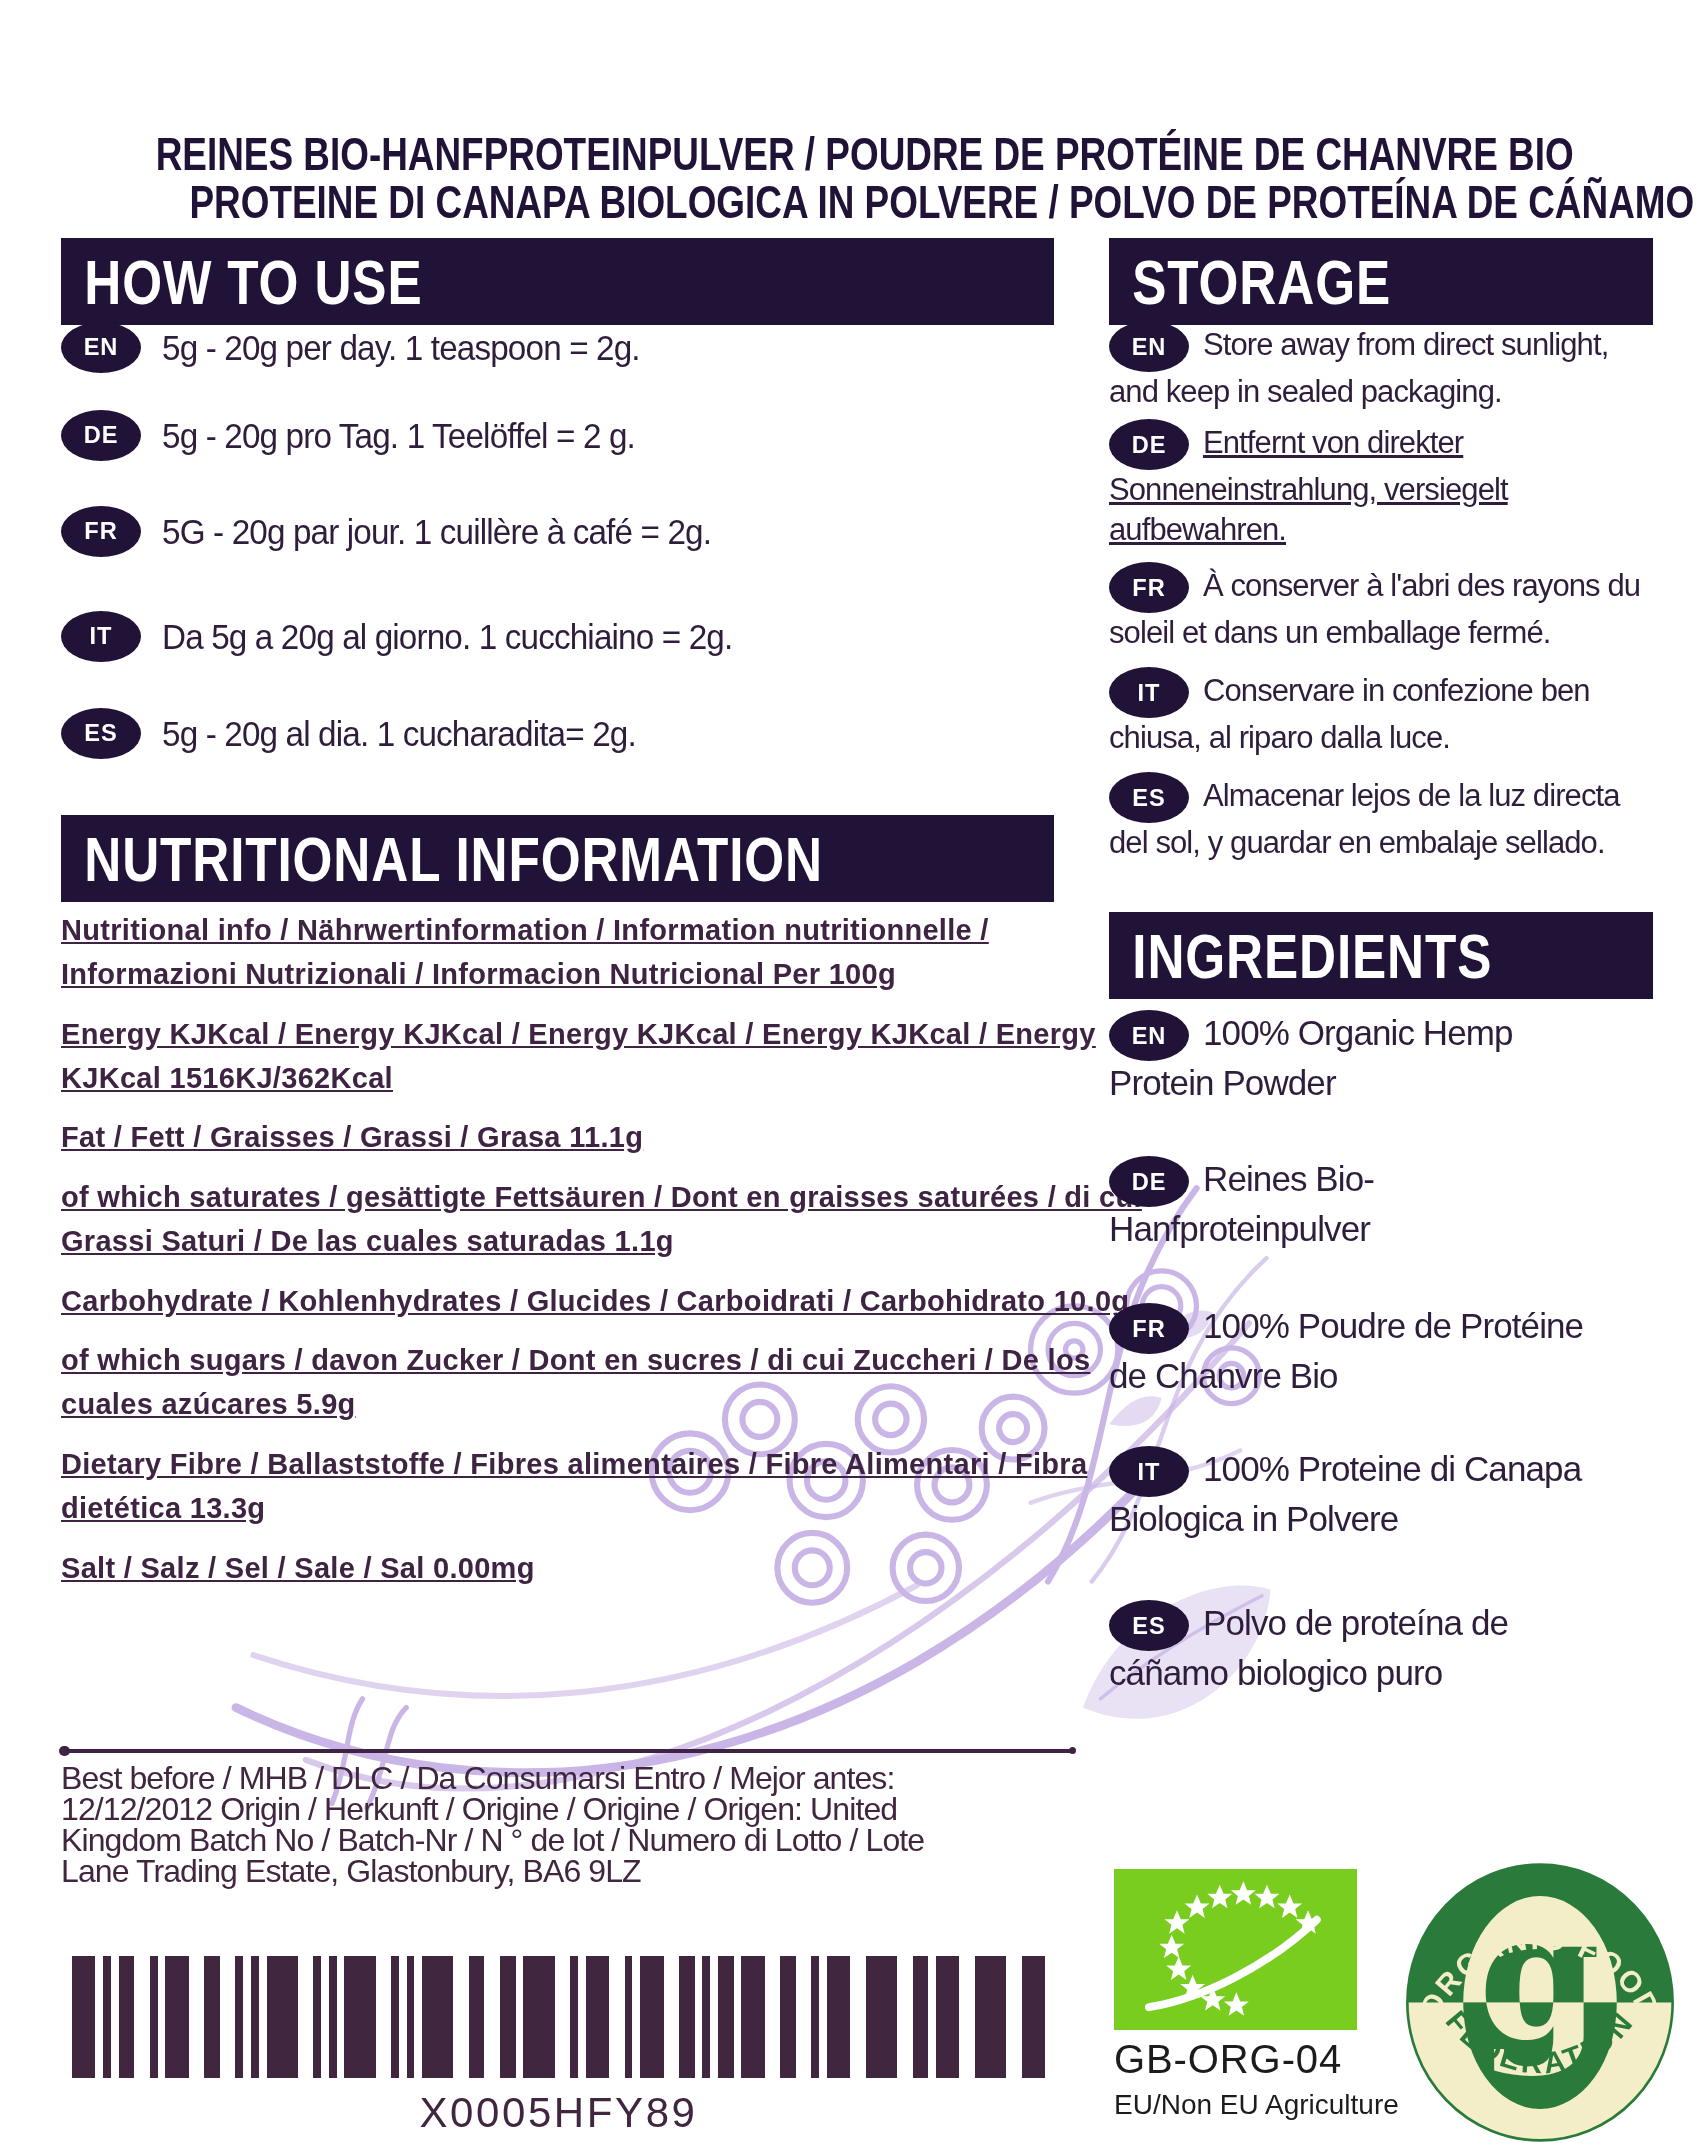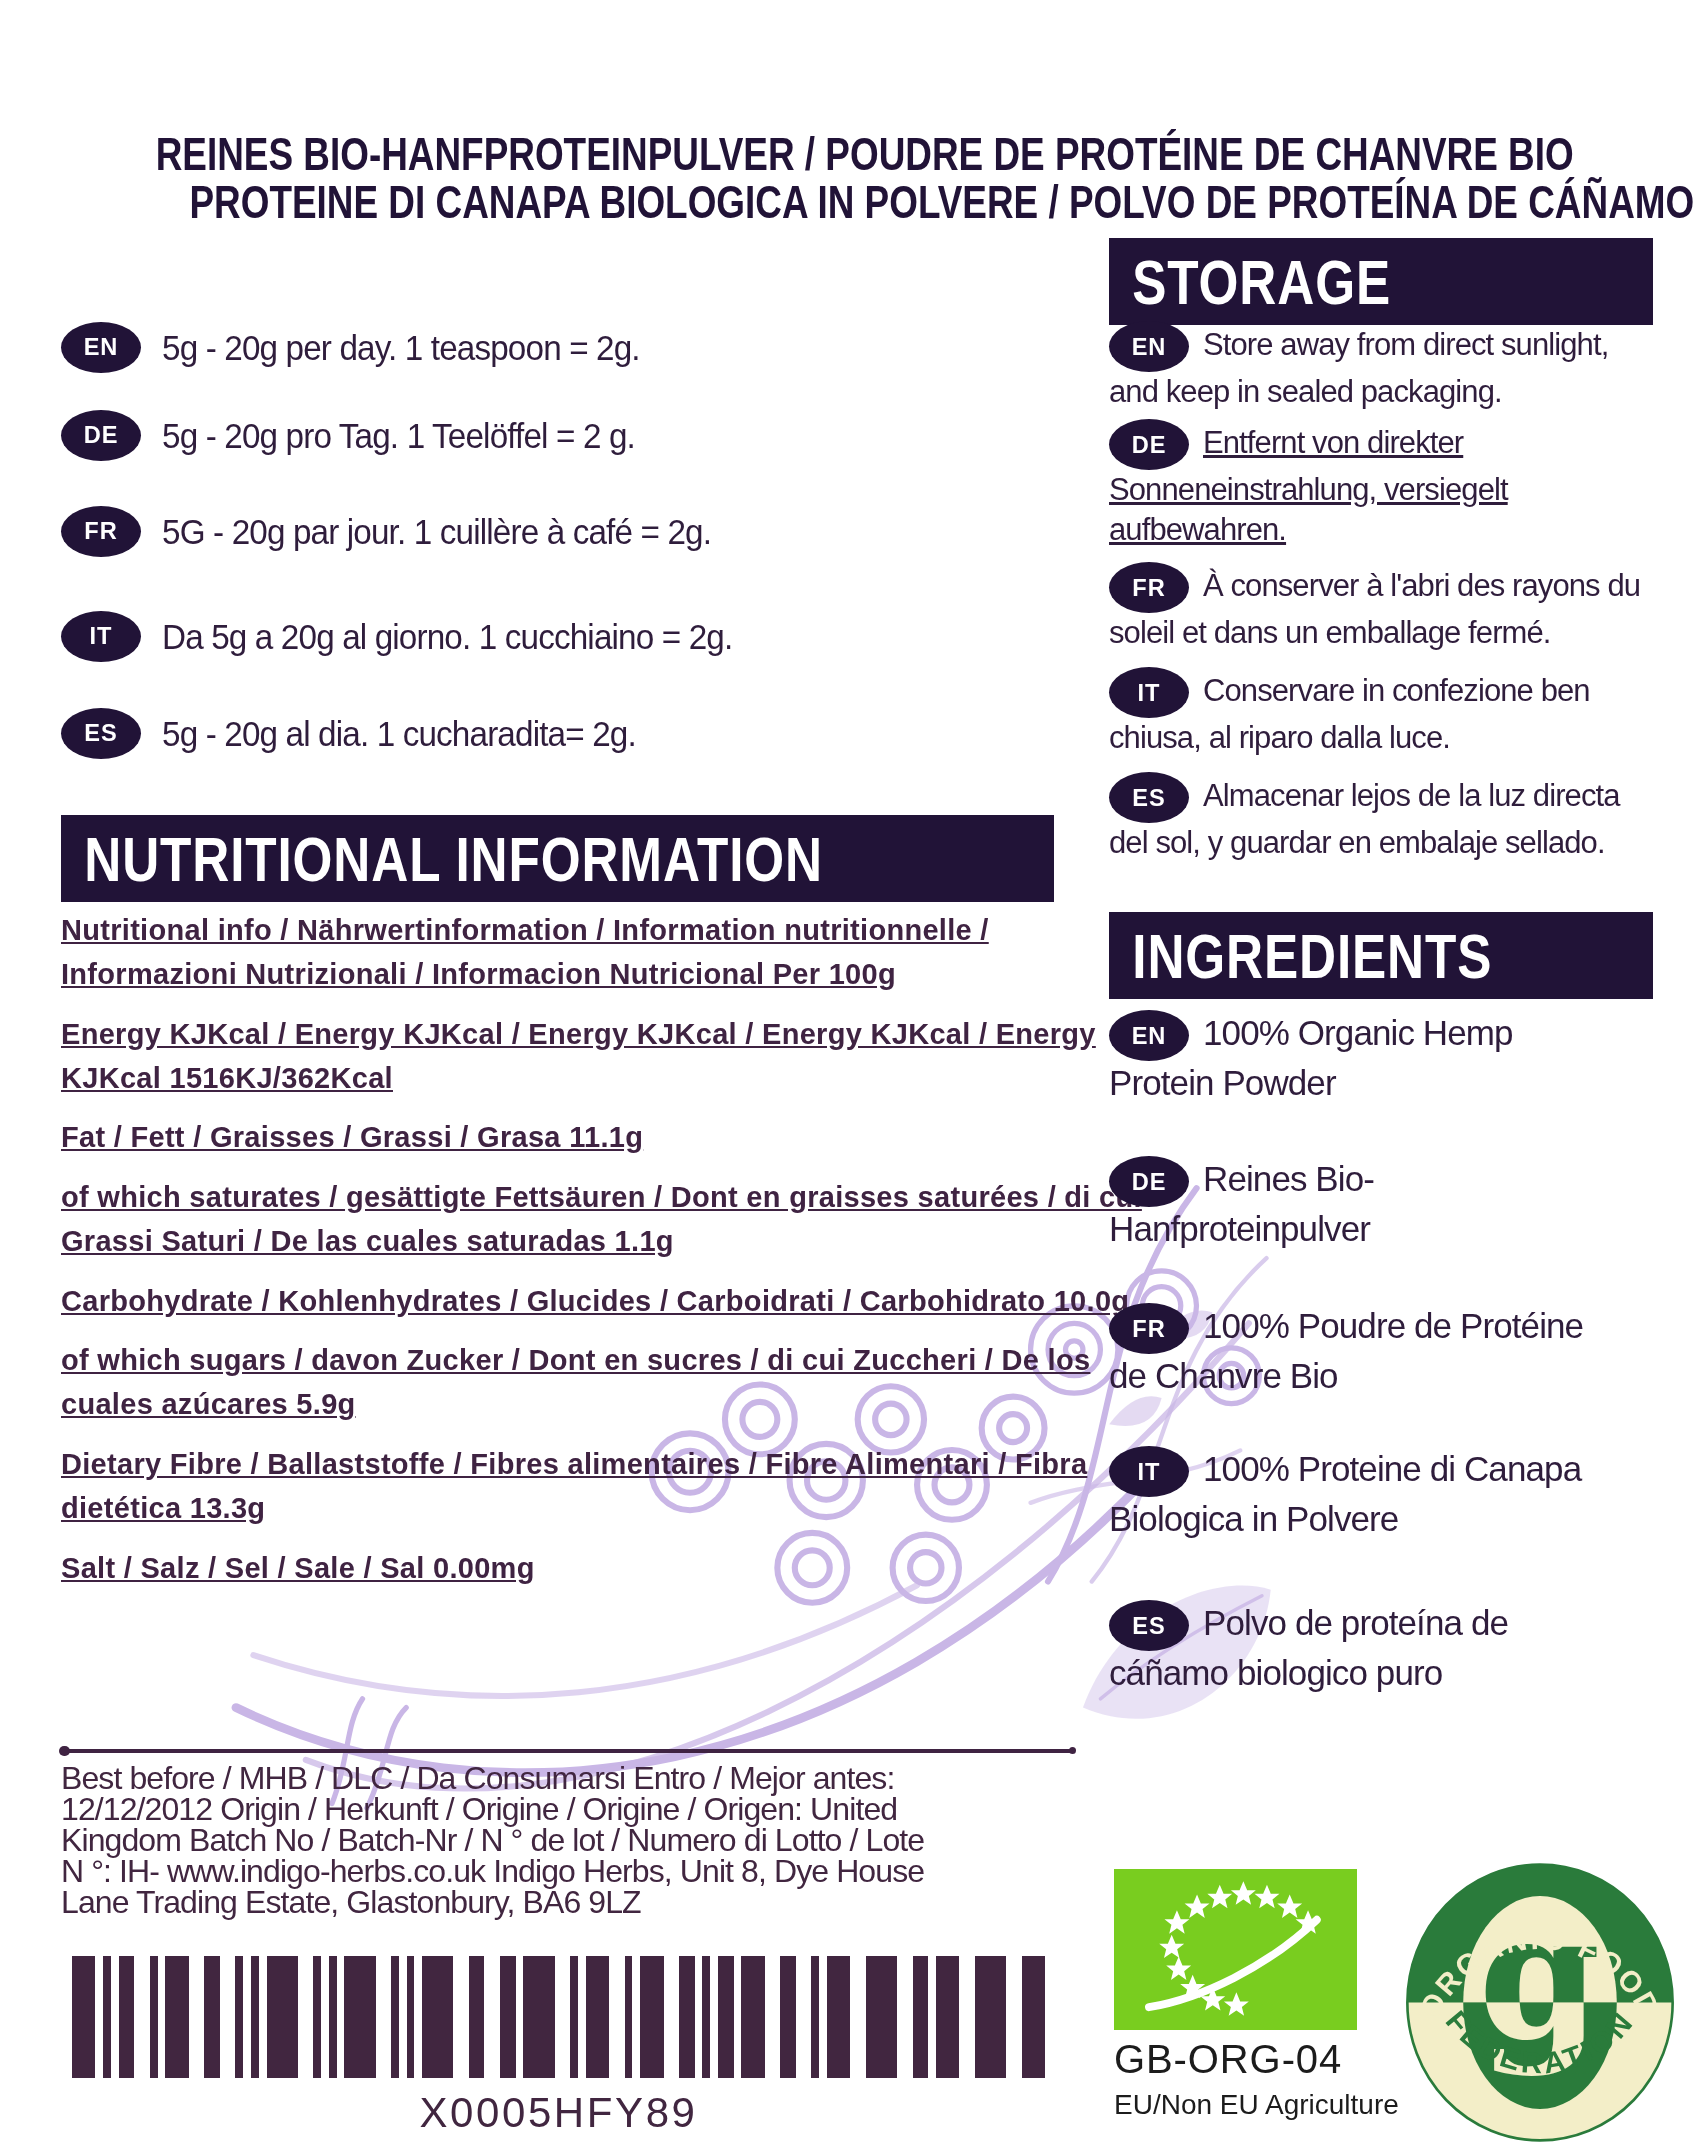--- a/index.html
+++ b/index.html
@@ -124,20 +124,23 @@
     <path d="M210 240 q28 -38 58 -28 q-8 38 -58 28 Z" fill="var(--lavender)" opacity="0.5"></path>
   </svg>
 
   <div class="abs sub-wrap sub1">
     <span class="sub-inner">REINES BIO-HANFPROTEINPULVER / POUDRE DE PROTÉINE DE CHANVRE BIO</span>
   </div>
   <div class="abs sub-wrap sub2">
     <span class="sub-inner">PROTEINE DI CANAPA BIOLOGICA IN POLVERE / POLVO DE PROTEÍNA DE CÁÑAMO BIOLOGICO</span>
   </div>
 
+  <div class="abs bar" id="bar-howto">
+    <span class="bar-label">HOW TO USE</span>
+  </div>
   <div class="abs hrow" id="how-0">
     <span class="badge">EN</span>
     <span class="txt">5g - 20g per day. 1 teaspoon = 2g.</span>
   </div>
   <div class="abs hrow" id="how-1">
     <span class="badge">DE</span>
     <span class="txt">5g - 20g pro Tag. 1 Teelöffel = 2 g.</span>
   </div>
   <div class="abs hrow" id="how-2">
     <span class="badge">FR</span>
@@ -202,21 +205,20 @@
   </p>
   <p class="abs irow" id="ing-4">
     <span class="badge">ES</span><span>Polvo de proteína de cáñamo biologico puro</span>
   </p>
 
   <div class="abs rule"></div>
   <div class="abs bb">
     <div>Best before / MHB / DLC / Da Consumarsi Entro / Mejor antes:</div>
     <div>12/12/2012 Origin / Herkunft / Origine / Origine / Origen: United</div>
     <div>Kingdom Batch No / Batch-Nr / N ° de lot / Numero di Lotto / Lote</div>
-    <div>N °: IH- www.indigo-herbs.co.uk Indigo Herbs, Unit 8, Dye House</div>
     <div>Lane Trading Estate, Glastonbury, BA6 9LZ</div>
   </div>
   <div class="abs barcode">
       <div class="bc-bar" style="flex-grow: 3;"></div>
       <div class="bc-gap" style="flex-grow: 1;"></div>
       <div class="bc-bar" style="flex-grow: 1;"></div>
       <div class="bc-gap" style="flex-grow: 1;"></div>
       <div class="bc-bar" style="flex-grow: 2;"></div>
       <div class="bc-gap" style="flex-grow: 2;"></div>
       <div class="bc-bar" style="flex-grow: 1;"></div>

